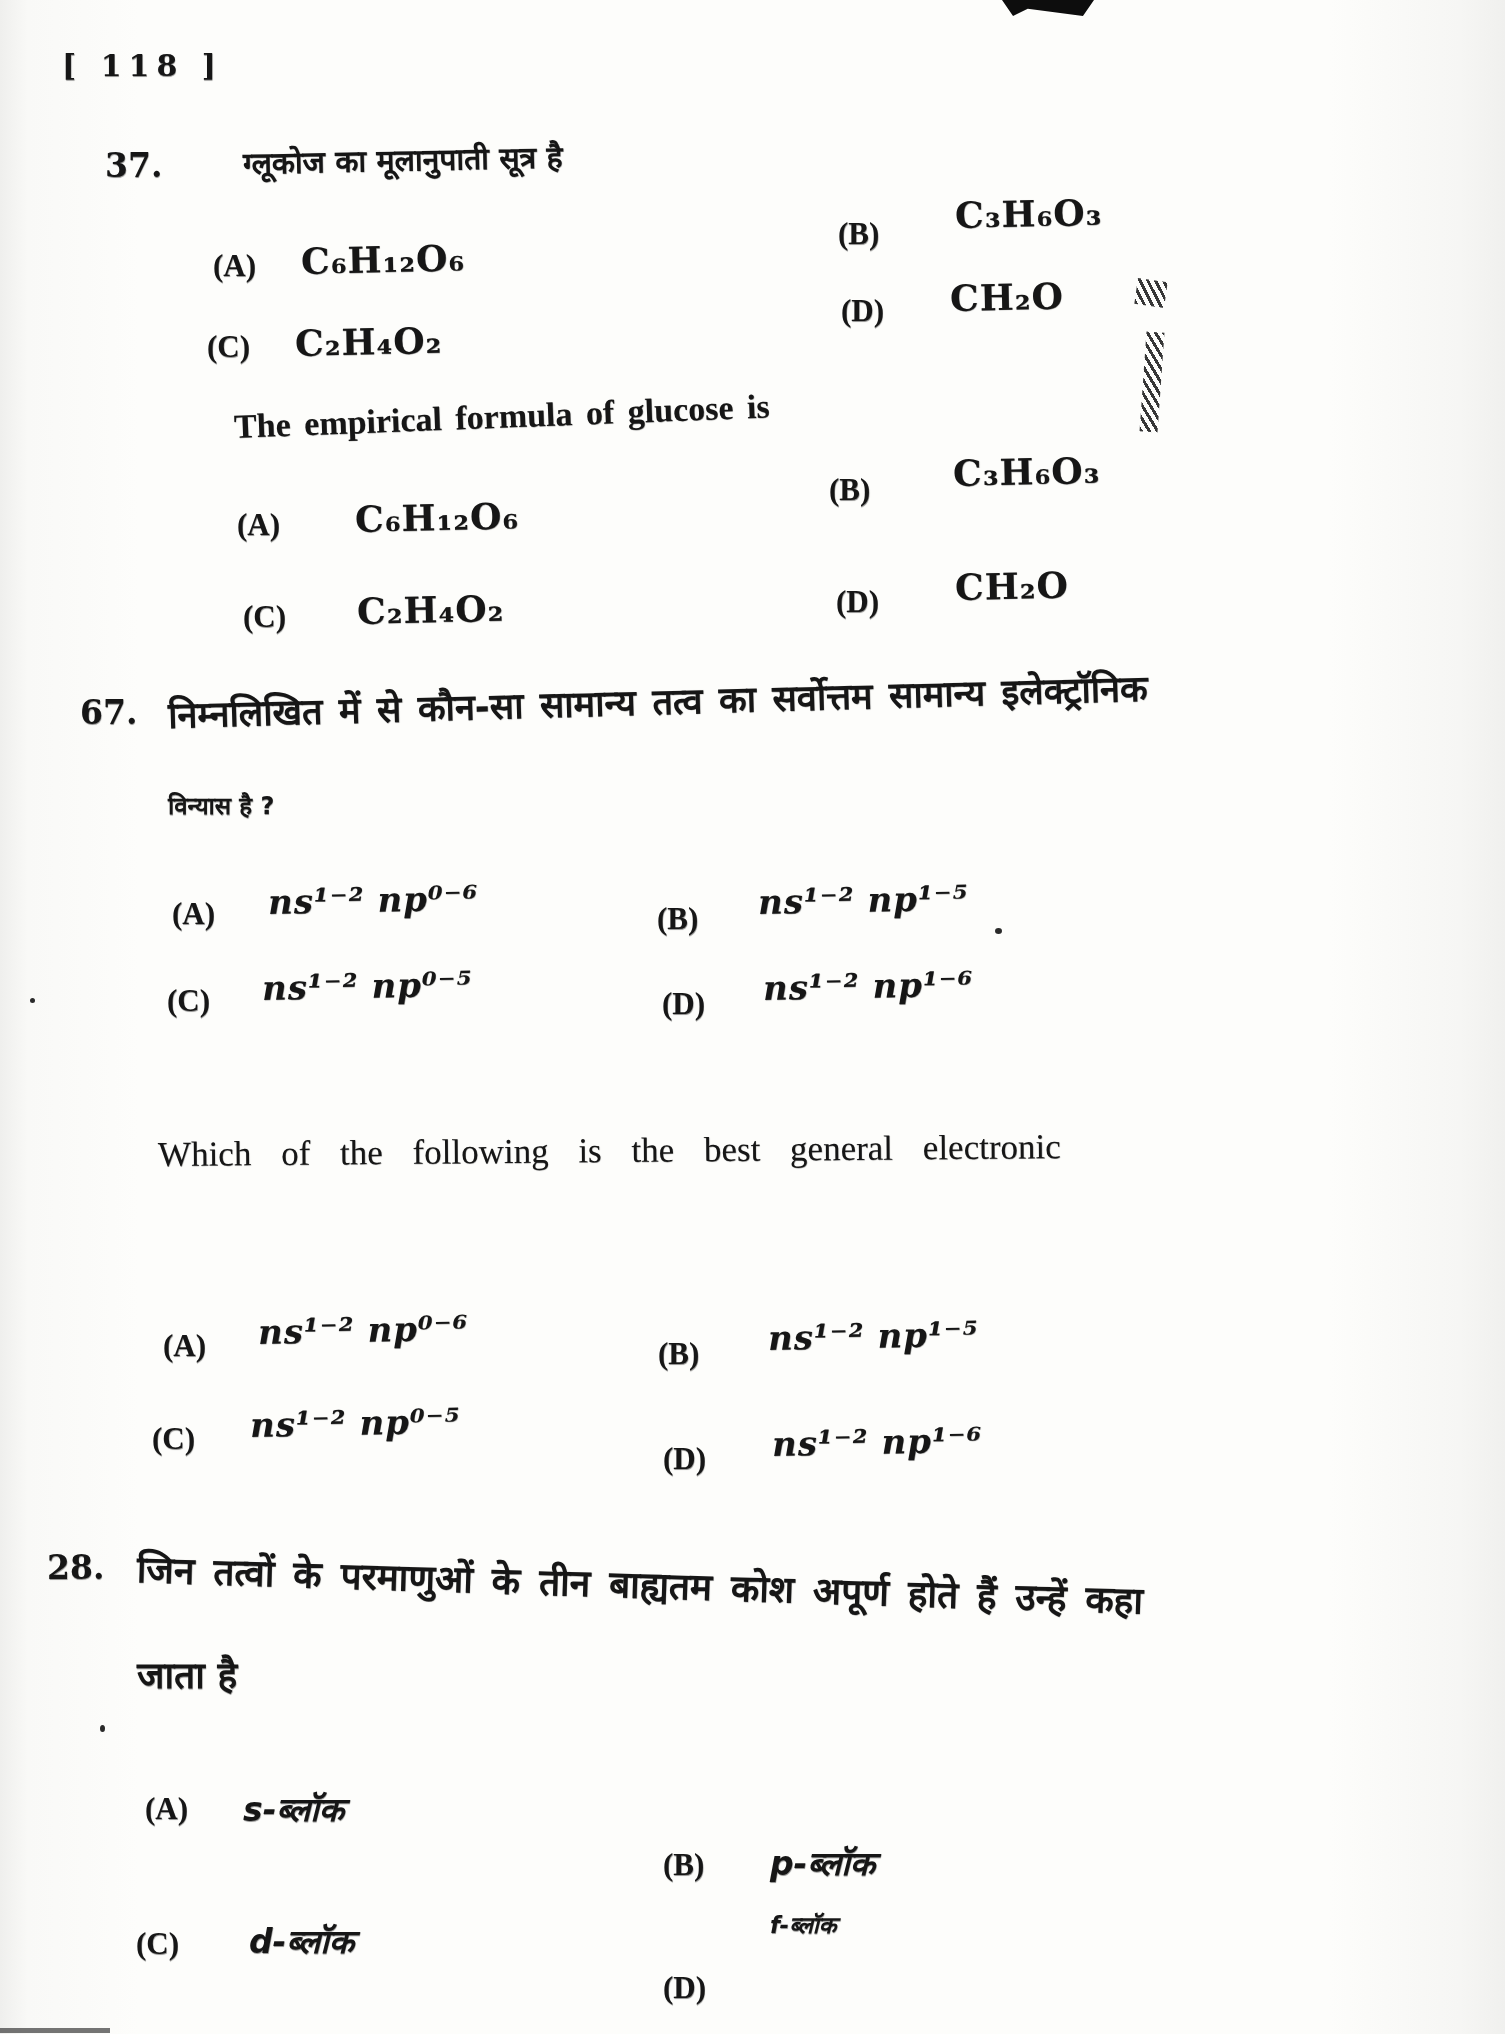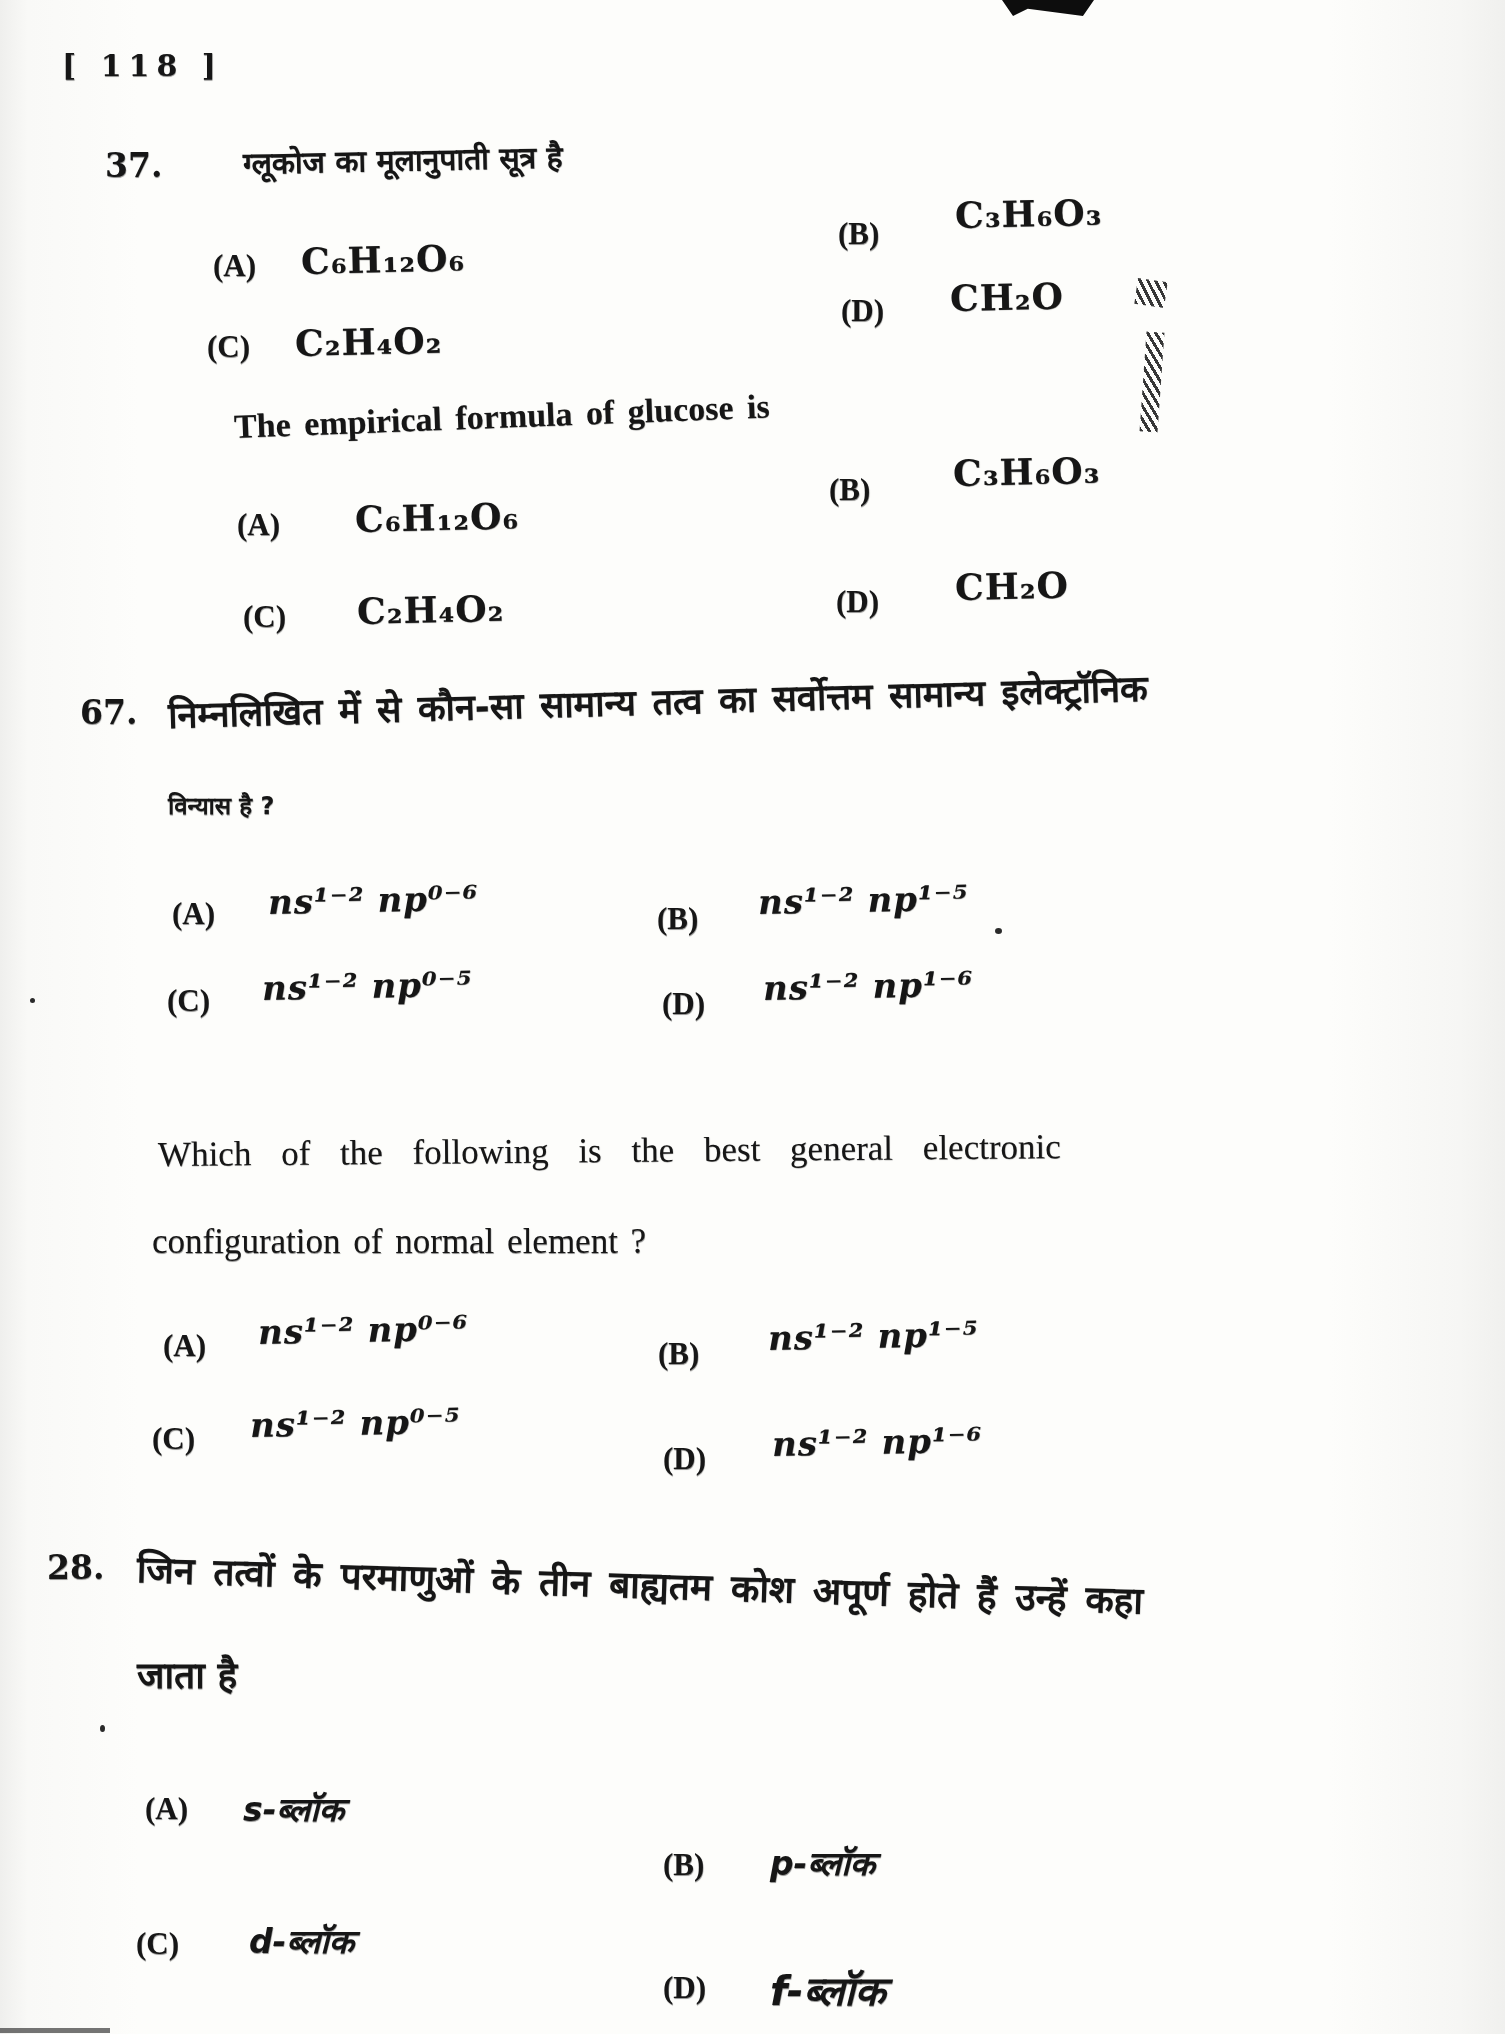--- a/index.html
+++ b/index.html
@@ -87,21 +87,20 @@
   <div class="abs lbl ink" style="left:657px;top:901px;">(B)</div>
   <div class="abs eformula ink tilt-up1" style="left:758px;top:882px;">ns¹⁻² np¹⁻⁵</div>
 
   <div class="abs lbl ink" style="left:167px;top:983px;">(C)</div>
   <div class="abs eformula ink tilt-up1" style="left:262px;top:968px;">ns¹⁻² np⁰⁻⁵</div>
 
   <div class="abs lbl ink" style="left:662px;top:986px;">(D)</div>
   <div class="abs eformula ink tilt-up1" style="left:763px;top:968px;">ns¹⁻² np¹⁻⁶</div>
 
   <div class="abs en ink" style="left:158px;top:1135px;font-size:35px;word-spacing:21px;transform:rotate(-0.5deg);transform-origin:left center;">Which of the following is the best general electronic</div>
-  <div class="abs en ink" style="left:152px;top:1222px;font-size:35px;word-spacing:4px;">configuration of normal element ?</div>
 
   <div class="abs lbl ink" style="left:163px;top:1328px;">(A)</div>
   <div class="abs eformula ink tilt-up1" style="left:258px;top:1312px;">ns¹⁻² np⁰⁻⁶</div>
 
   <div class="abs lbl ink" style="left:658px;top:1336px;">(B)</div>
   <div class="abs eformula ink tilt-up1" style="left:768px;top:1318px;">ns¹⁻² np¹⁻⁵</div>
 
   <div class="abs lbl ink" style="left:152px;top:1421px;">(C)</div>
   <div class="abs eformula ink tilt-up1" style="left:250px;top:1405px;">ns¹⁻² np⁰⁻⁵</div>
 
@@ -115,15 +114,15 @@
   <div class="abs lbl ink" style="left:145px;top:1791px;">(A)</div>
   <div class="abs hi ink" style="left:243px;top:1786px;font-size:33px;font-style:italic;">s-ब्लॉक</div>
 
   <div class="abs lbl ink" style="left:663px;top:1847px;">(B)</div>
   <div class="abs hi ink" style="left:770px;top:1840px;font-size:33px;font-style:italic;">p-ब्लॉक</div>
 
   <div class="abs lbl ink" style="left:136px;top:1926px;">(C)</div>
   <div class="abs hi ink" style="left:237px;top:1918px;font-size:33px;font-style:italic;margin-left:12px;">d-ब्लॉक</div>
 
   <div class="abs lbl ink" style="left:663px;top:1970px;">(D)</div>
-  <div class="abs hi ink" style="left:770px;top:1962px;font-size:40px;font-style:italic;">f-ब्लॉक</div>
+  <div class="abs hi ink" style="left:770px;top:1908px;font-size:23px;font-style:italic;">f-ब्लॉक</div>
 
 </div>
 
 </body></html>

